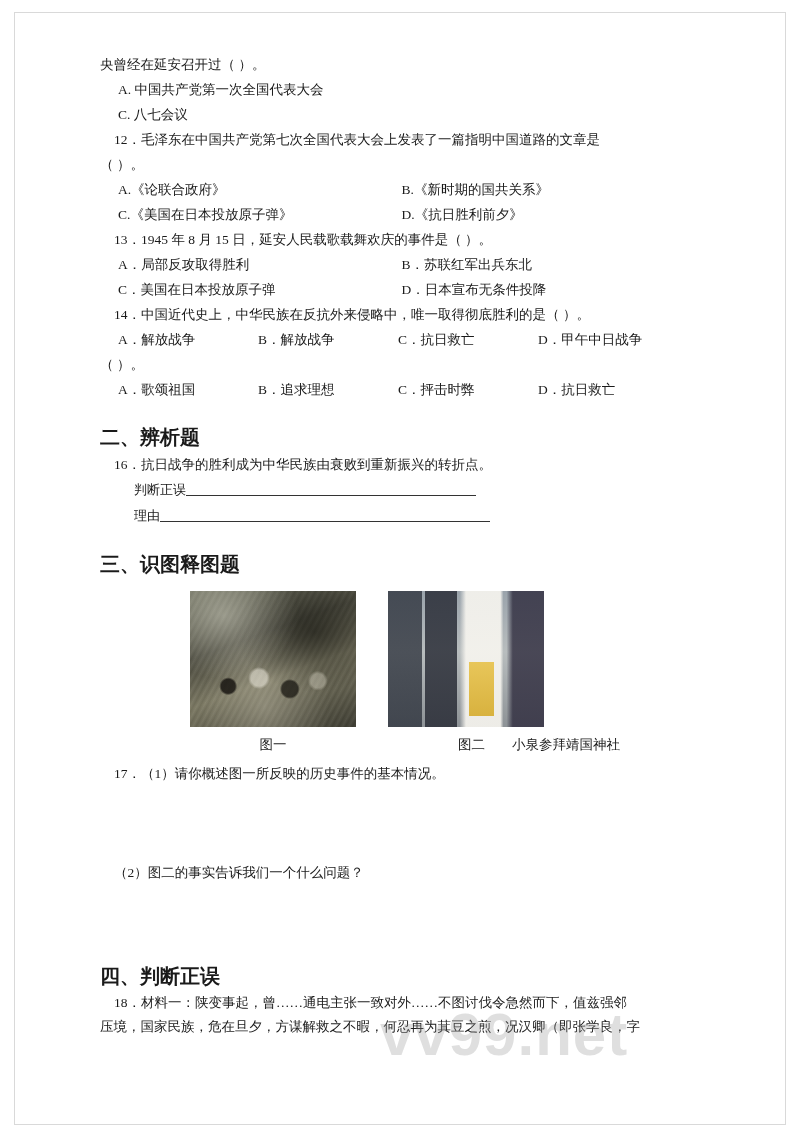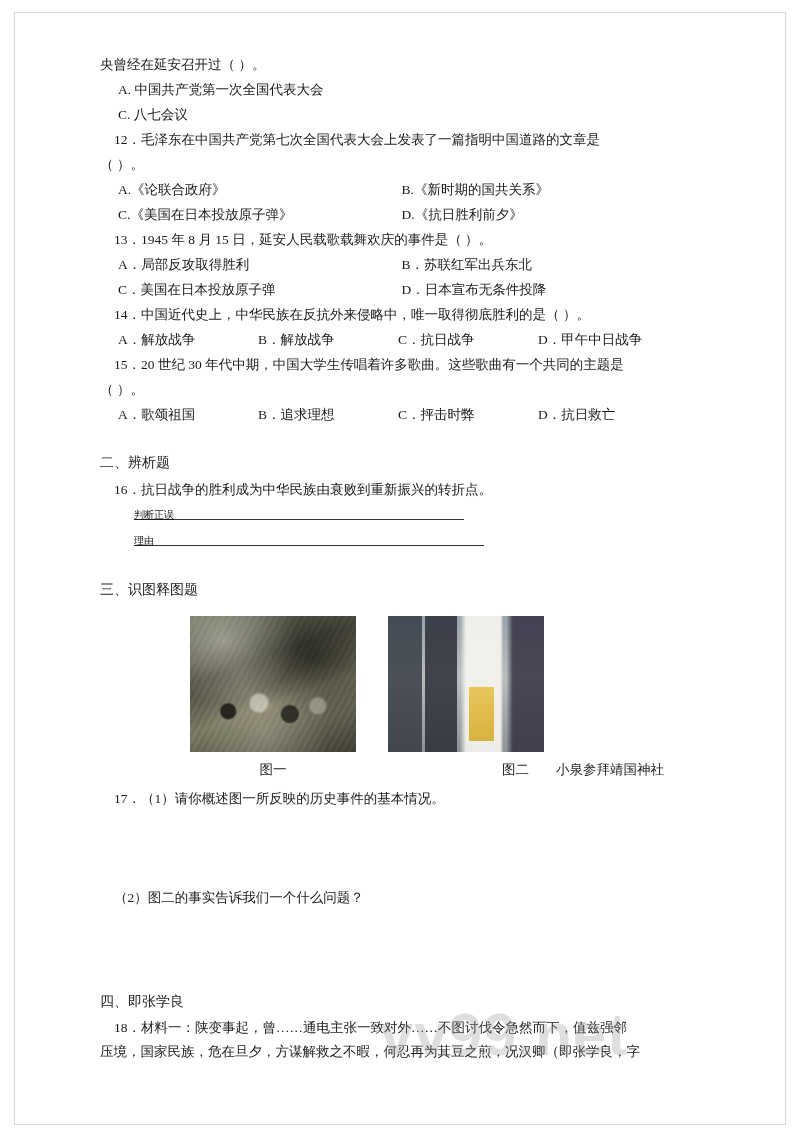--- a/index.html
+++ b/index.html
@@ -50,41 +50,40 @@
     line-height: 25px;
     padding-left: 18px;
   }
   .opts.two > span:nth-child(1) { width: 285px; }
   .opts.two > span:nth-child(2) { width: 300px; }
   .opts.four > span { width: 125px; }
   .opts.four.wide > span { width: 140px; }
 
   .section-head {
     font-family: "Liberation Sans", "DejaVu Sans", sans-serif;
-    font-weight: normal;
-    font-size: 14px;
+    font-weight: bold;
+    font-size: 20px;
     line-height: 26px;
     margin-top: 22px;
     margin-bottom: 2px;
     margin-left: -0px;
   }
   .q-indent {
     padding-left: 14px;
   }
   .blank-line {
     display: inline-block;
     border-bottom: 1px solid #333;
     height: 14px;
     vertical-align: -2px;
   }
   .fill-row {
     padding-left: 34px;
-    font-size: 10px;
+    font-size: 13px;
     line-height: 26px;
-    text-decoration: underline;
   }
   .figures {
     display: flex;
     justify-content: flex-start;
     margin-top: 14px;
     padding-left: 90px;
     gap: 32px;
   }
   .fig1 {
     width: 166px;
@@ -144,21 +143,21 @@
   }
   .fig-caption-row {
     display: flex;
     padding-left: 90px;
     gap: 52px;
     font-size: 13.5px;
     line-height: 24px;
     margin-top: 6px;
   }
   .fig-caption-row .c1 { width: 166px; text-align: center; }
-  .fig-caption-row .c2 { width: 250px; text-align: right; padding-left: 6px; }
+  .fig-caption-row .c2 { width: 250px; text-align: center; padding-left: 6px; }
   .answer-gap { height: 74px; }
   .answer-gap-sm { height: 56px; }
   .watermark {
     position: absolute;
     left: 380px;
     top: 1000px;
     font-family: "Liberation Sans", "DejaVu Sans", sans-serif;
     font-weight: bold;
     font-size: 60px;
     color: rgba(150,150,150,0.30);
@@ -204,25 +203,24 @@
     </div>
     <div class="opts two">
       <span>C．美国在日本投放原子弹</span>
       <span>D．日本宣布无条件投降</span>
     </div>
 
     <div class="q-line q-indent">14．中国近代史上，中华民族在反抗外来侵略中，唯一取得彻底胜利的是（     ）。</div>
     <div class="opts four wide">
       <span>A．解放战争</span>
       <span>B．解放战争</span>
-      <span>C．抗日战争</span>
+      <span>C．抗日救亡</span>
       <span>D．甲午中日战争</span>
     </div>
 
-    <div class="q-line q-indent">15．20 世纪 30 年代中期，中国大学生传唱着许多歌曲。这些歌曲有一个共同的主题是</div>
     <div class="q-line">（      ）。</div>
     <div class="opts four wide">
       <span>A．歌颂祖国</span>
       <span>B．追求理想</span>
       <span>C．抨击时弊</span>
       <span>D．抗日救亡</span>
     </div>
 
     <div class="section-head">二、辨析题</div>
     <div class="q-line q-indent">16．抗日战争的胜利成为中华民族由衰败到重新振兴的转折点。</div>
@@ -243,20 +241,20 @@
       <span class="c1">图一</span>
       <span class="c2">图二　　小泉参拜靖国神社</span>
     </div>
 
     <div class="q-line q-indent" style="margin-top:4px">17．（1）请你概述图一所反映的历史事件的基本情况。</div>
     <div class="answer-gap"></div>
 
     <div class="q-line q-indent">（2）图二的事实告诉我们一个什么问题？</div>
     <div class="answer-gap-sm"></div>
 
-    <div class="section-head">四、即张学良</div>
+    <div class="section-head">四、判断正误</div>
     <div class="q-line q-indent tight">18．材料一：陕变事起，曾……通电主张一致对外……不图讨伐令急然而下，值兹强邻</div>
     <div class="q-line tight">压境，国家民族，危在旦夕，方谋解救之不暇，何忍再为萁豆之煎，况汉卿（即张学良，字</div>
 
   </div>
 
   <div class="watermark">vv99.net</div>
 </div>
 
 </body></html>

